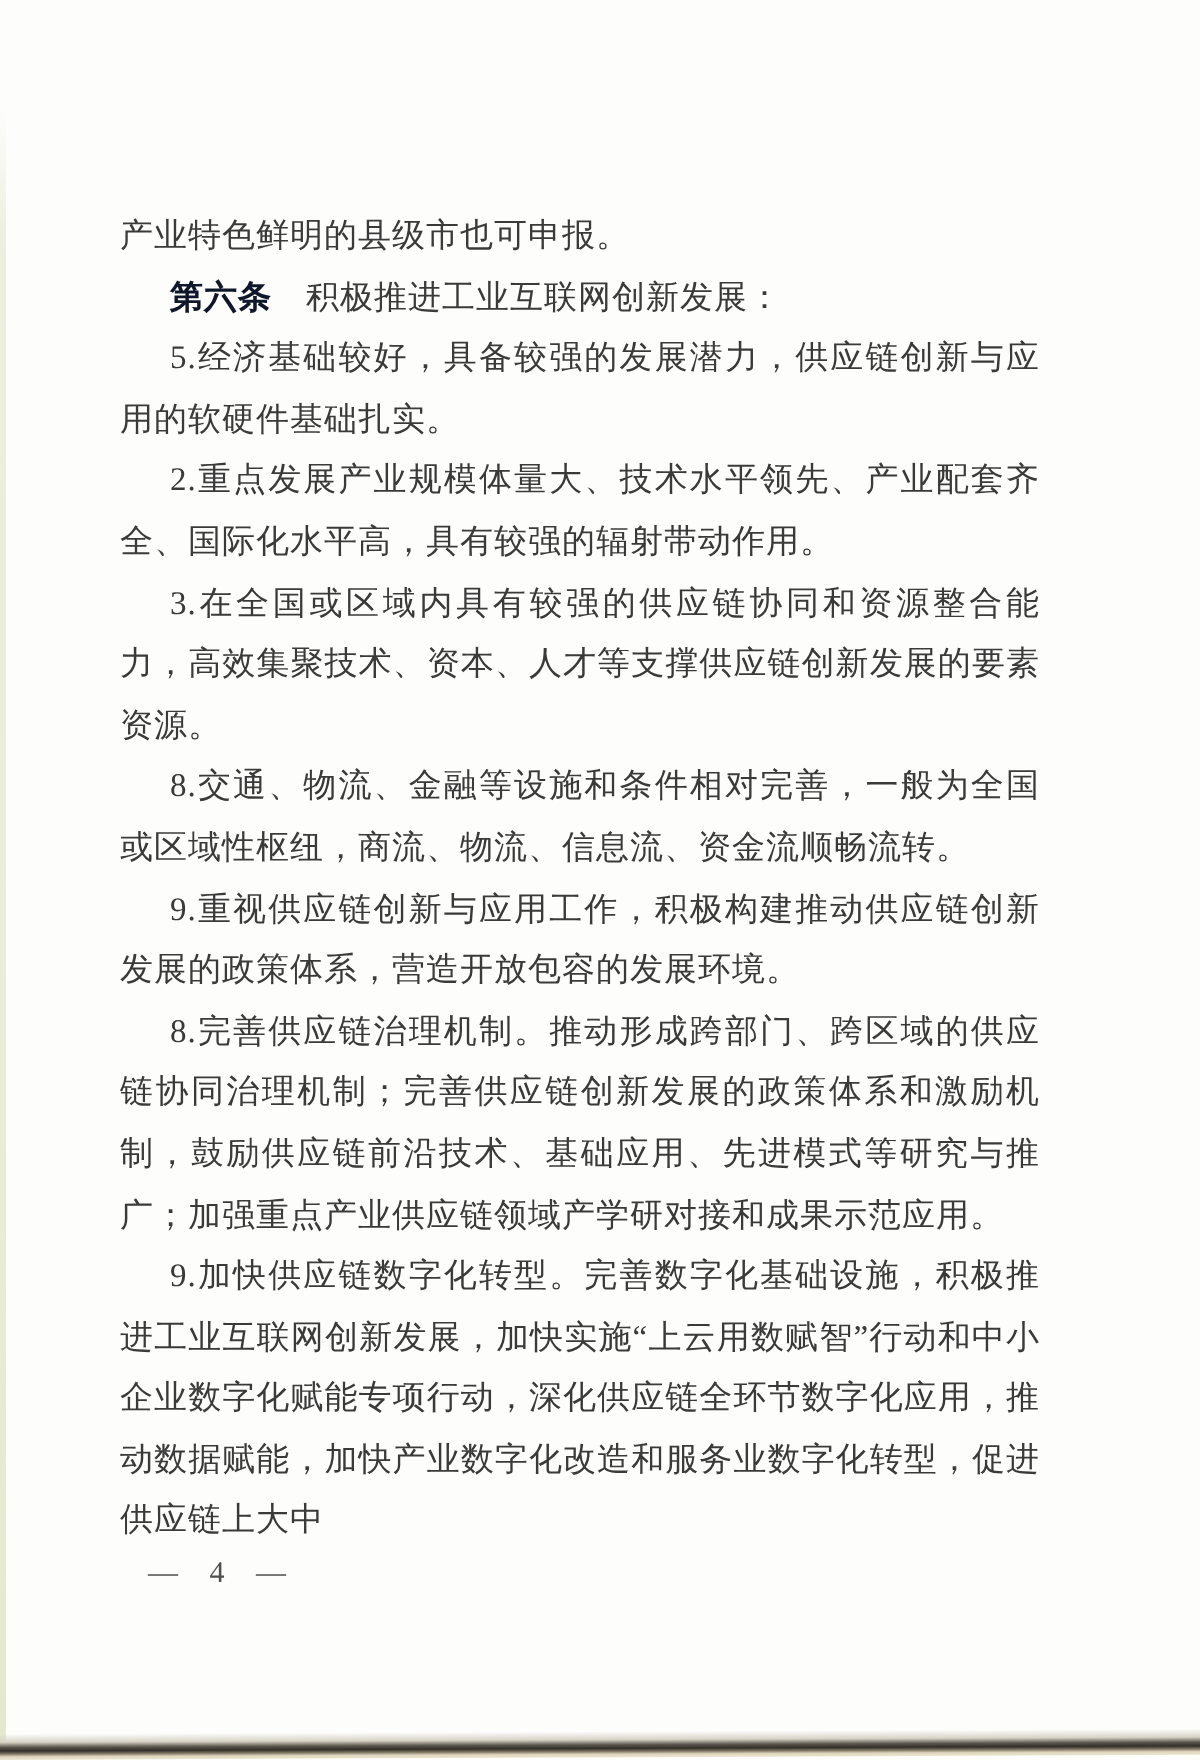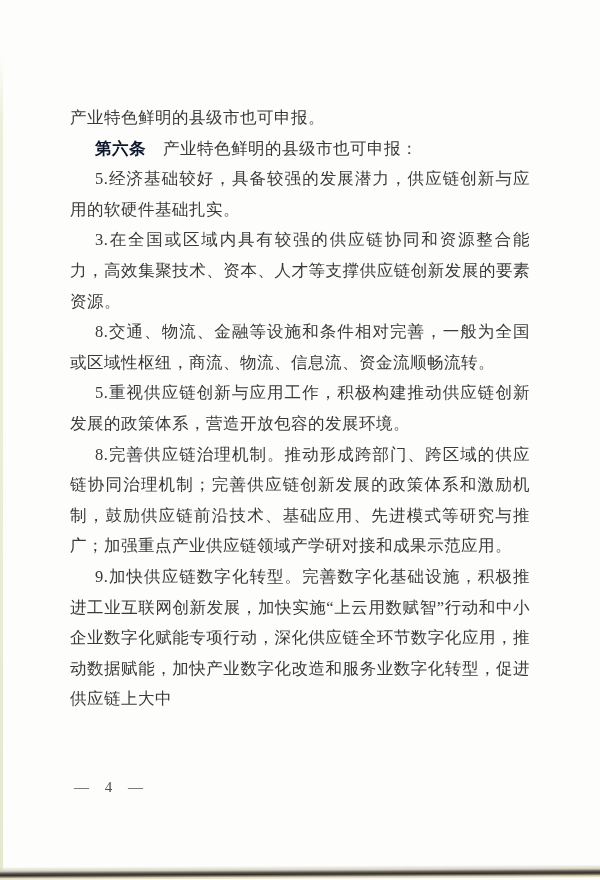--- a/index.html
+++ b/index.html
@@ -21,21 +21,21 @@
   .left-strip {
     position: absolute;
     left: 0;
     top: 55px;
     width: 3px;
     height: 825px;
     background: linear-gradient(to bottom, rgba(236,239,219,0) 0%, #ecefdb 8%, #e9edd6 60%, #e4e8cf 100%);
   }
   .content {
     position: absolute;
-    left: 70px;
+    left: 60px;
     top: 103px;
     width: 460px;
     font-size: 16.5px;
     line-height: 30.6px;
     color: #3a3a3a;
     text-align: justify;
     letter-spacing: 0.5px;
   }
   .content p {
     margin: 0;
@@ -82,30 +82,31 @@
 </head>
 <body>
 
 <div class="page">
 
   <div class="left-strip"></div>
 
   <main class="content">
     <p class="no-indent"><span class="lead"></span><span>产业特色鲜明的县级市也可申报。</span></p>
 
-    <p><span class="lead">第六条</span><span>产业特色鲜明的县级市也可申报：</span></p>
+    <p><span class="lead">第六条</span><span>积极推进工业互联网创新发展：</span></p>
 
     <p><span class="lead"></span><span>5.经济基础较好，具备较强的发展潜力，供应链创新与应用的软硬件基础扎实。</span></p>
 
+    <p><span class="lead"></span><span>2.重点发展产业规模体量大、技术水平领先、产业配套齐全、国际化水平高，具有较强的辐射带动作用。</span></p>
 
     <p><span class="lead"></span><span>3.在全国或区域内具有较强的供应链协同和资源整合能力，高效集聚技术、资本、人才等支撑供应链创新发展的要素资源。</span></p>
 
     <p><span class="lead"></span><span>8.交通、物流、金融等设施和条件相对完善，一般为全国或区域性枢纽，商流、物流、信息流、资金流顺畅流转。</span></p>
 
-    <p><span class="lead"></span><span>5.重视供应链创新与应用工作，积极构建推动供应链创新发展的政策体系，营造开放包容的发展环境。</span></p>
+    <p><span class="lead"></span><span>9.重视供应链创新与应用工作，积极构建推动供应链创新发展的政策体系，营造开放包容的发展环境。</span></p>
 
 
     <p><span class="lead"></span><span>8.完善供应链治理机制。推动形成跨部门、跨区域的供应链协同治理机制；完善供应链创新发展的政策体系和激励机制，鼓励供应链前沿技术、基础应用、先进模式等研究与推广；加强重点产业供应链领域产学研对接和成果示范应用。</span></p>
 
     <p><span class="lead"></span><span>9.加快供应链数字化转型。完善数字化基础设施，积极推进工业互联网创新发展，加快实施“上云用数赋智”行动和中小企业数字化赋能专项行动，深化供应链全环节数字化应用，推动数据赋能，加快产业数字化改造和服务业数字化转型，促进供应链上大中</span></p>
   </main>
 
   <footer class="page-footer">
     <span>— 4 —</span>
   </footer>

